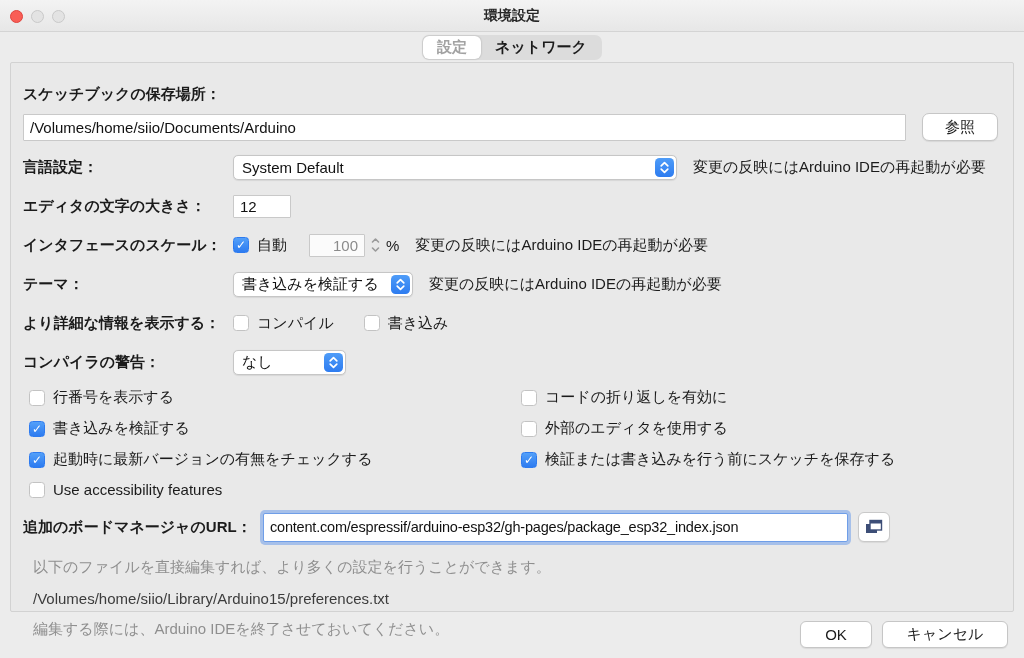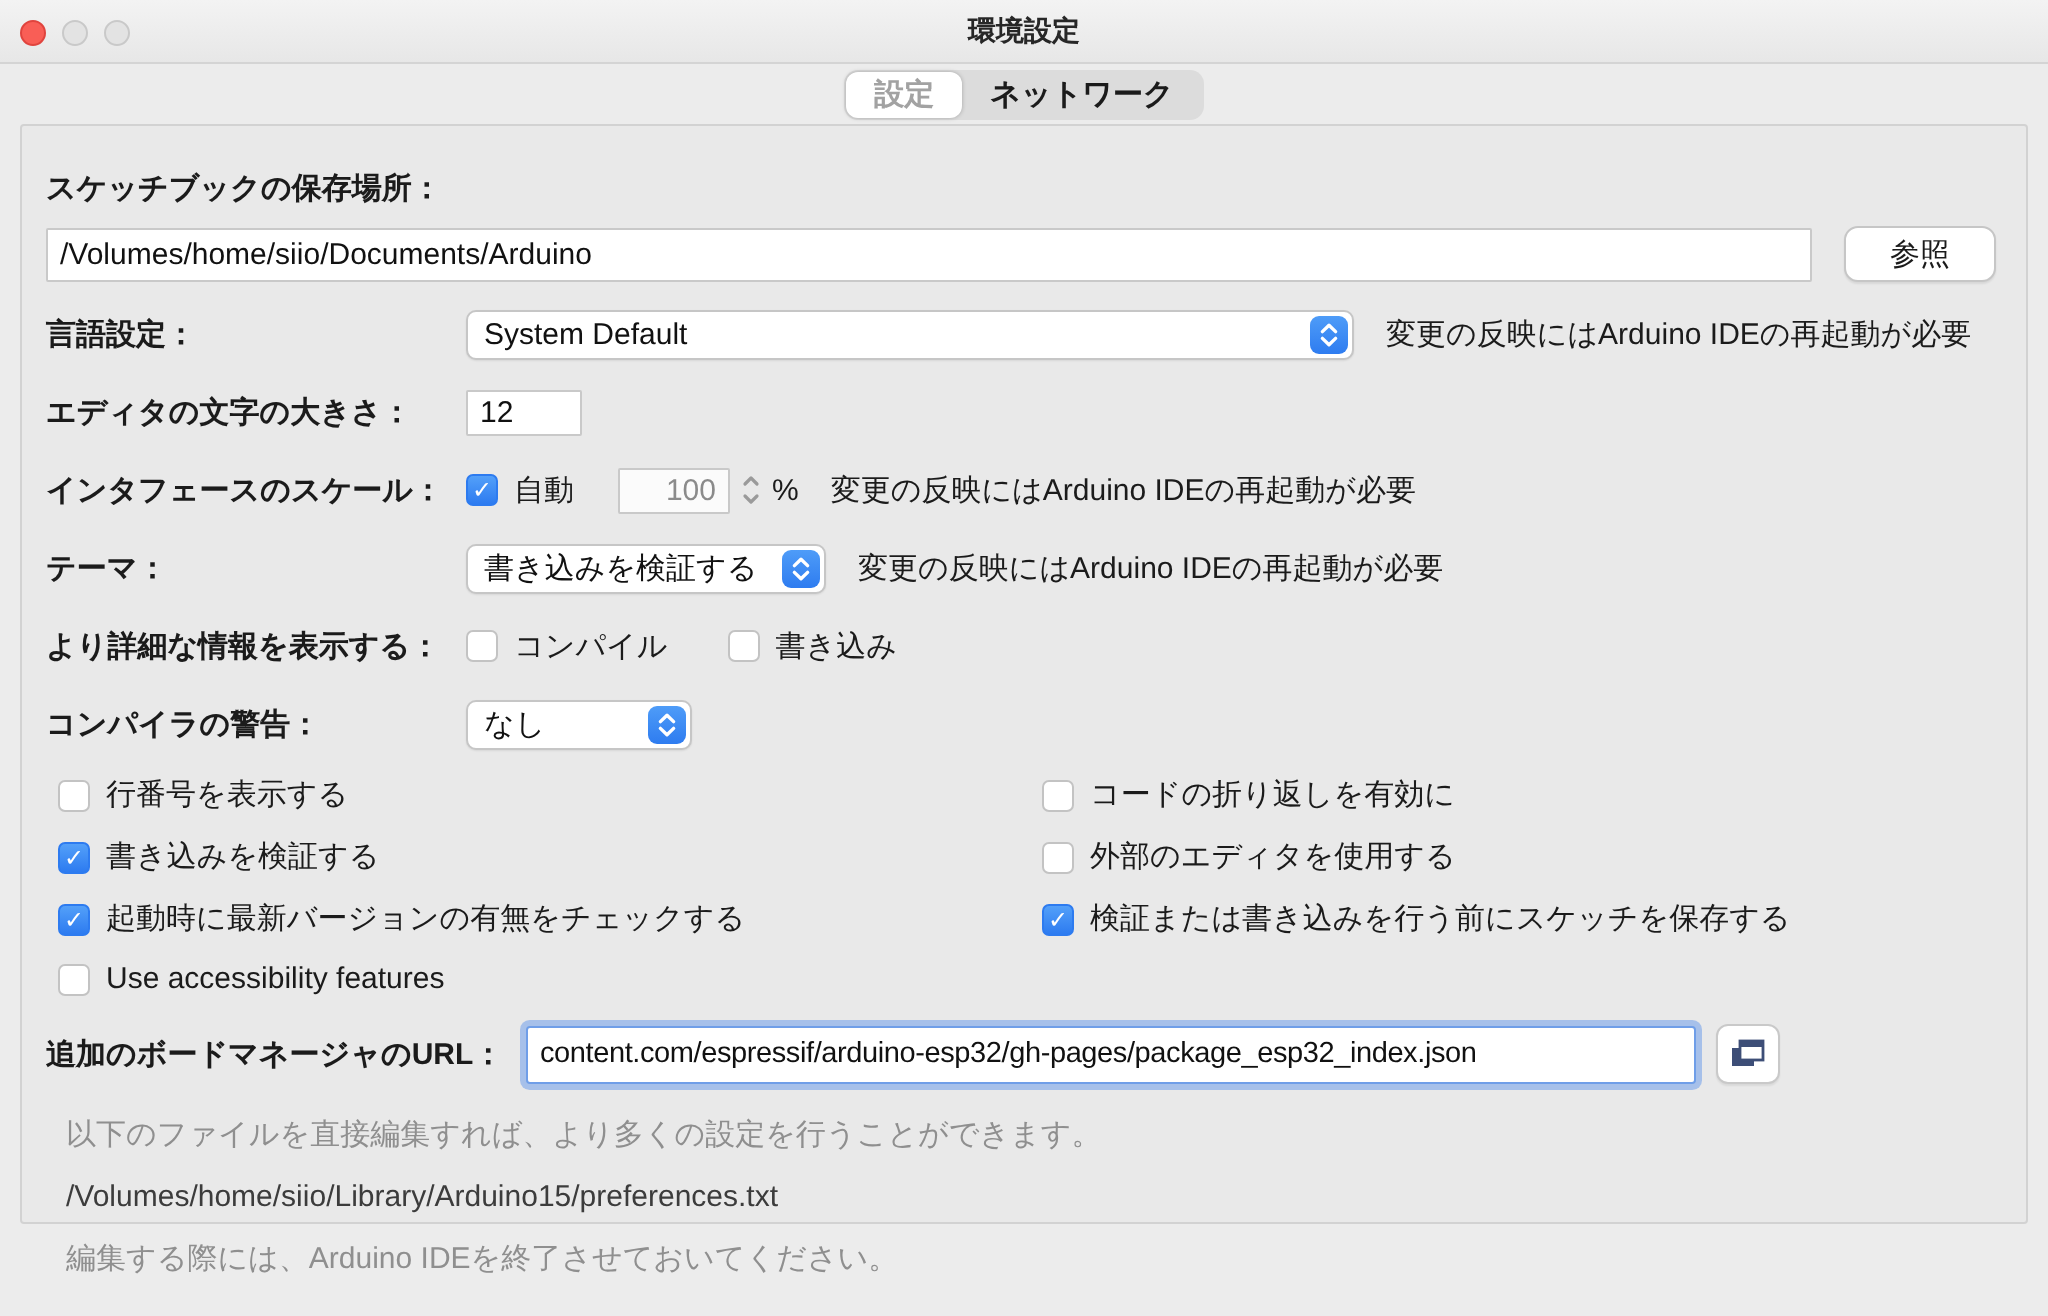--- a/index.html
+++ b/index.html
@@ -289,14 +289,18 @@
       </span>
     </div>
 
     <div class="footer-area">
       <div class="foot-note">以下のファイルを直接編集すれば、より多くの設定を行うことができます。</div>
       <div class="foot-path">/Volumes/home/siio/Library/Arduino15/preferences.txt</div>
       <div class="foot-note">編集する際には、Arduino IDEを終了させておいてください。</div>
     </div>
   </div>
 
+  <div class="bottom-bar">
+    <button class="btn ok">OK</button>
+    <button class="btn cancel">キャンセル</button>
+  </div>
 
 </div>
 
 </body></html>

